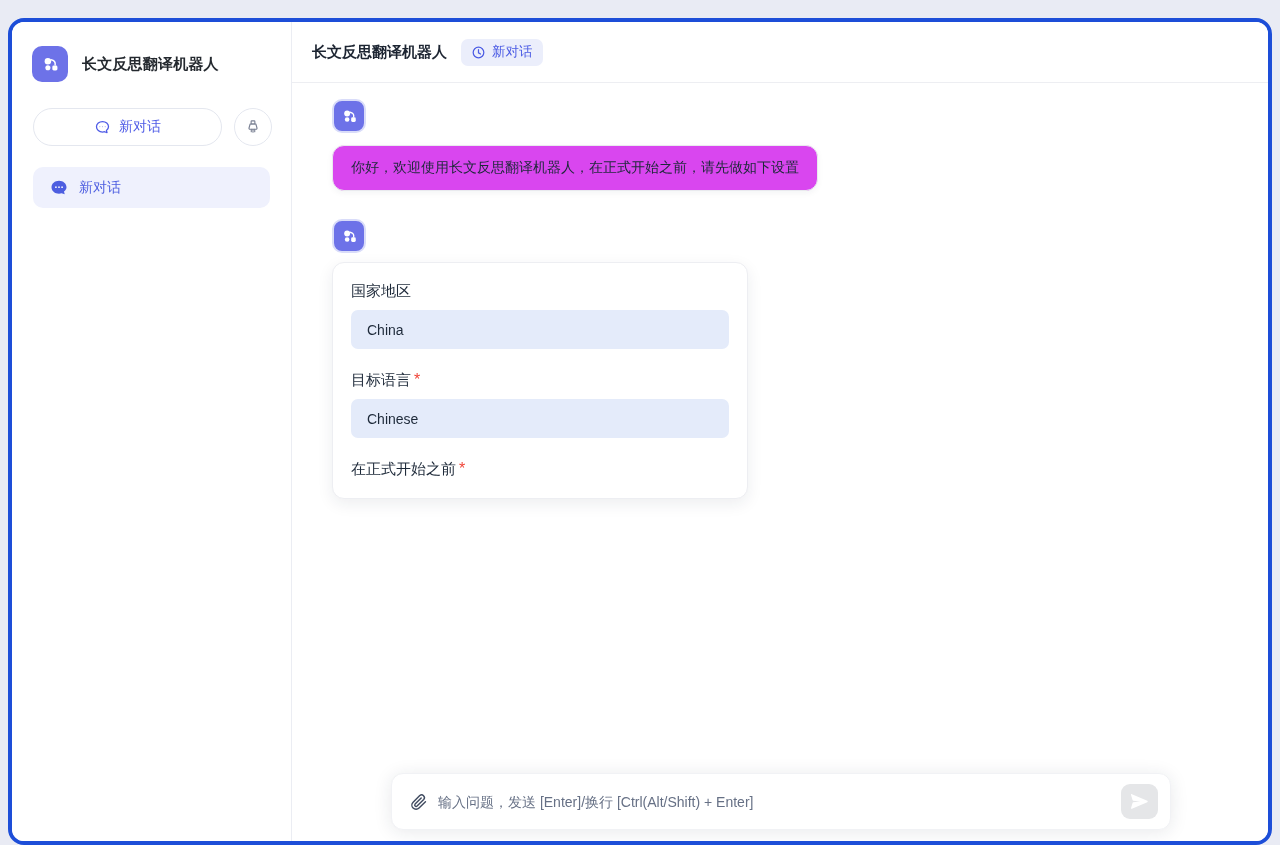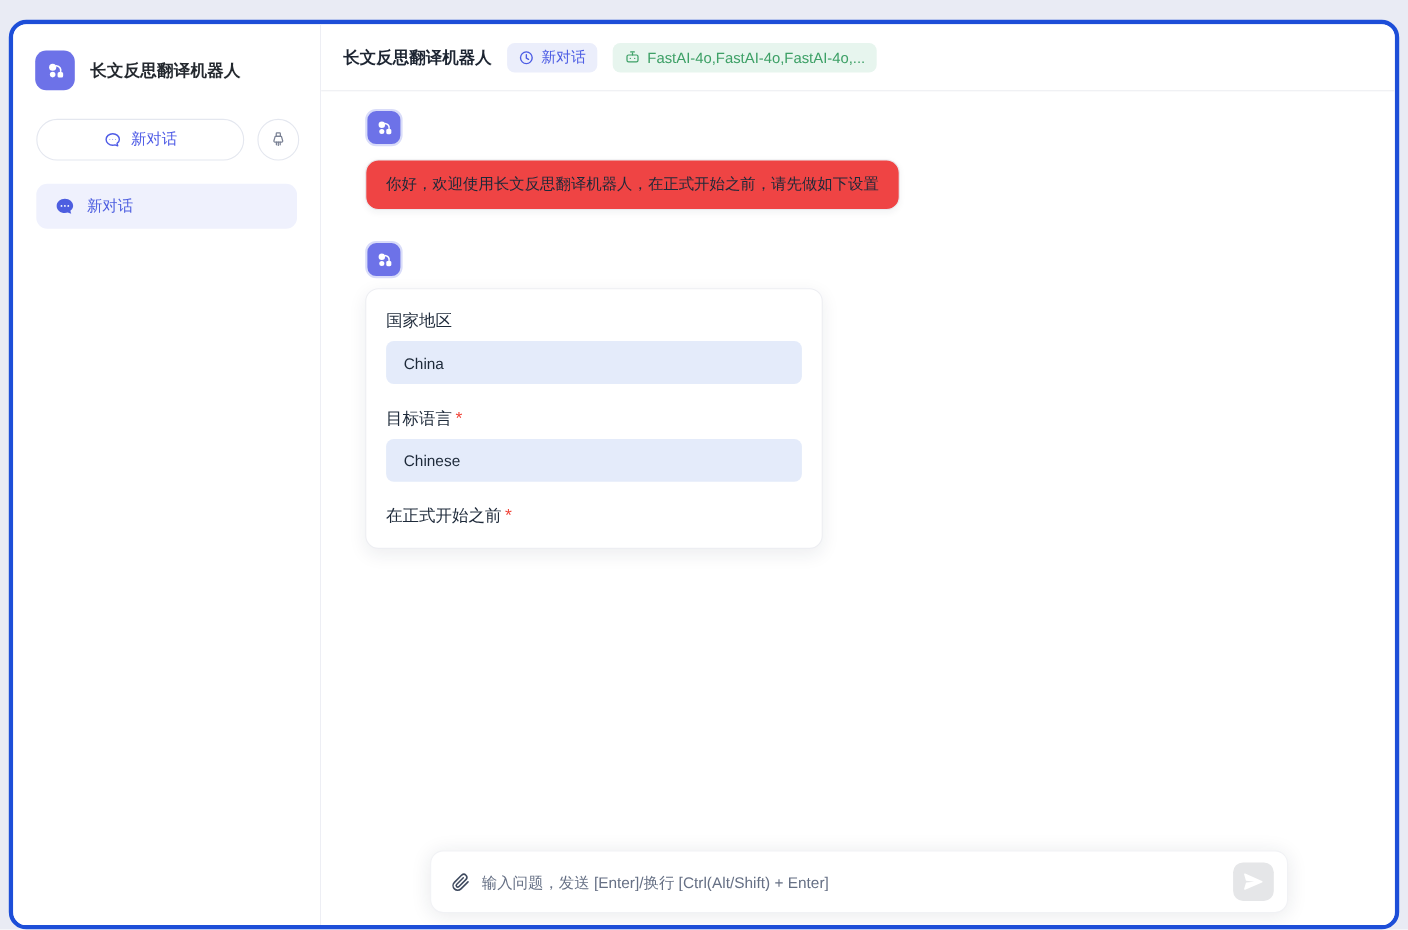--- a/index.html
+++ b/index.html
@@ -31,21 +31,21 @@
   
   .main { flex:1; display:flex; flex-direction:column; position:relative; min-width:0; background:#fff; }
   .main-header { flex:0 0 61px; height:61px; border-bottom:1px solid #EDEEF2; display:flex; align-items:center; padding:0 20px; gap:14px; }
   .main-title { font-size:15px; font-weight:700; color:#1D2532; }
   .badge { height:27px; display:flex; align-items:center; gap:6px; border-radius:7px; padding:0 10px; font-size:13.5px; white-space:nowrap; }
   .badge-chat { background:#EBEEFB; color:#4C5CE4; }
   .badge-model { background:#E7F5EE; color:#3DA066; }
   .chat-body { flex:1; padding:16px 40px 0 40px; overflow:hidden; }
   .avatar { width:34px; height:34px; border-radius:10px; background:#6D72E8; border:2px solid #D9DCF9;
     display:flex; align-items:center; justify-content:center; }
-  .bubble { margin-top:12px; display:inline-block; max-width:640px; background:#ef4444; border:1px solid #E9EAEE;
+  .bubble { margin-top:12px; display:inline-block; max-width:640px; background:#d946ef; border:1px solid #E9EAEE;
     border-radius:12px; padding:13px 18px; font-size:14px; color:#1D2939;
     box-shadow:0 2px 6px rgba(25,35,60,0.05); }
   .msg-group-2 { margin-top:28px; }
   .form-card { margin-top:9px; width:416px; background:#fff; border:1px solid #EDEEF2; border-radius:12px;
     padding:19px 18px 19px 18px; box-shadow:0 5px 16px rgba(25,35,60,0.08); }
   .form-group + .form-group { margin-top:22px; }
   .form-label { font-size:15px; color:#1D2939; font-weight:500; }
   .required-star { color:#F04438; margin-left:3px; font-weight:500; }
   .form-input { display:block; margin-top:9px; width:100%; height:39px; background:#E4EBFA; border:none;
     border-radius:7px; padding:0 16px; font-size:14px; color:#1D2939; font-family:inherit; outline:none; }
@@ -124,32 +124,20 @@
       <div class="main-title">长文反思翻译机器人</div>
       <div class="badge badge-chat">
         <span>
           <svg width="15" height="15" viewBox="0 0 24 24" fill="none" stroke="#4C5CE4" stroke-width="2" stroke-linecap="round">
             <circle cx="12" cy="12" r="8.5"></circle>
             <path d="M12 7.5v5l3.2 1.9"></path>
           </svg>
         </span>
         <span>新对话</span>
       </div>
-      <div class="badge badge-model">
-        <span>
-          <svg width="16" height="16" viewBox="0 0 24 24" fill="none" stroke="#3DA066" stroke-width="1.7" stroke-linecap="round">
-            <rect x="4.5" y="9" width="15" height="9.5" rx="2.2"></rect>
-            <path d="M12 9V6"></path>
-            <path d="M9.5 4.8h5"></path>
-            <circle cx="9" cy="13.7" r="0.9" fill="#3DA066" stroke="none"></circle>
-            <circle cx="15" cy="13.7" r="0.9" fill="#3DA066" stroke="none"></circle>
-          </svg>
-        </span>
-        <span>FastAI-4o,FastAI-4o,FastAI-4o,...</span>
-      </div>
     </div>
 
     <div class="chat-body">
 
       <div class="msg-group-1">
         <div class="avatar">
           <span>
             <svg width="19" height="19" viewBox="0 0 24 24">
               <circle cx="9" cy="8.2" r="3.7" fill="#fff"></circle>
               <circle cx="9" cy="15.8" r="2.9" fill="#fff"></circle>

